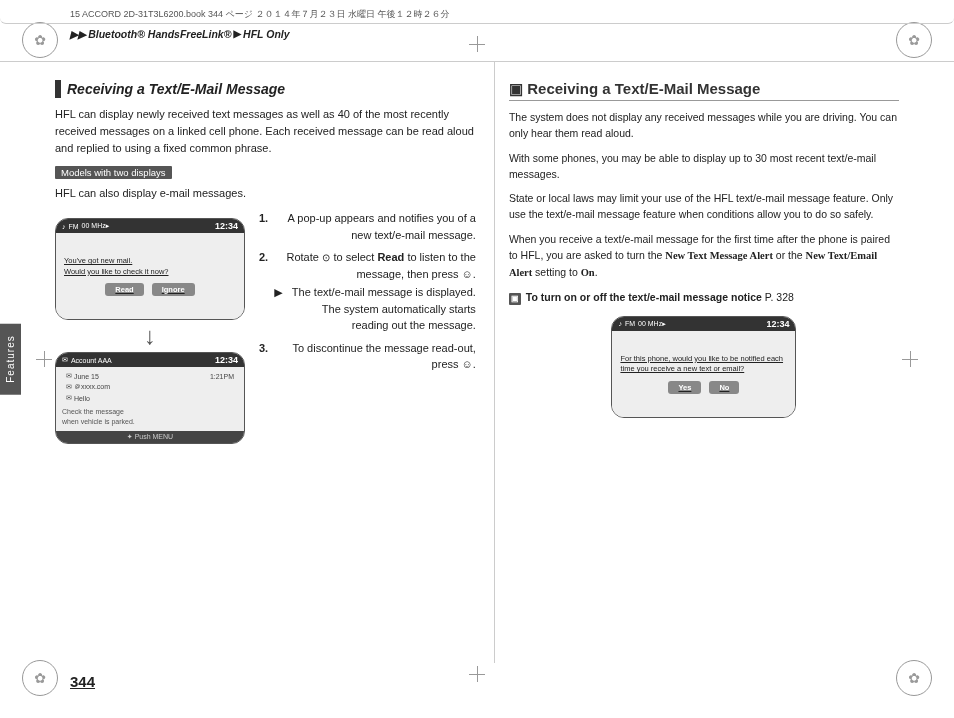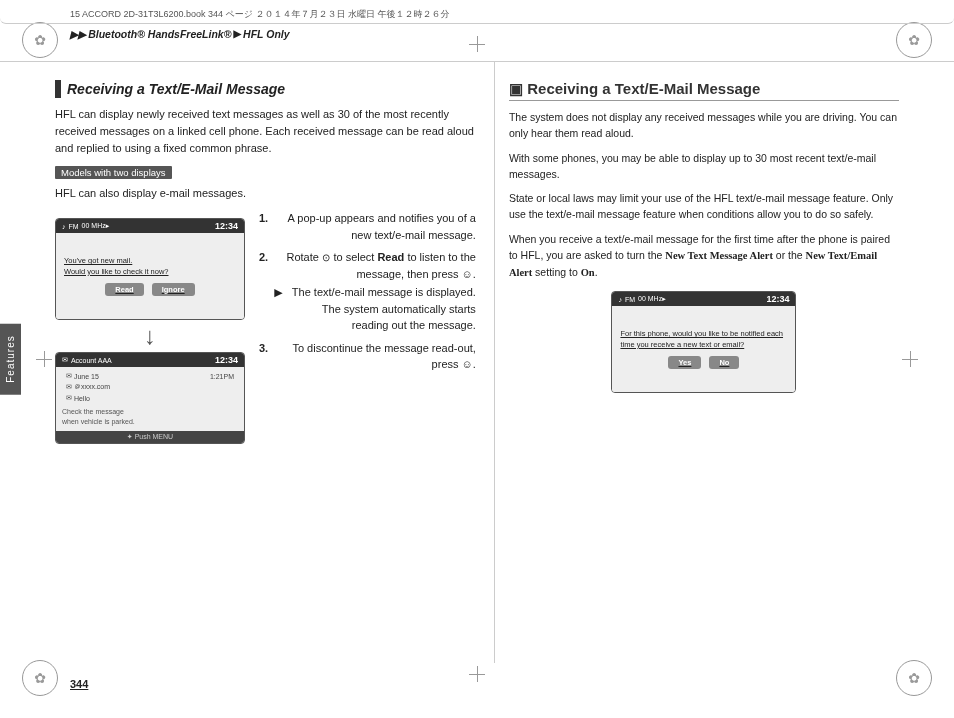--- a/index.html
+++ b/index.html
@@ -108,21 +108,21 @@
       transform: translateY(-50%) rotate(180deg);
       padding: 12px 5px;
       letter-spacing: 1px;
     }
 
     
     .page-number {
       position: absolute;
       bottom: 28px;
       left: 70px;
-      font-size: 11px;
+      font-size: 15px;
       font-weight: bold;
       text-decoration: underline;
     }
 
     
     .main-content {
       position: absolute;
       top: 62px;
       left: 55px;
       right: 55px;
@@ -190,21 +190,21 @@
 
     
     .screen-container {
       margin-top: 8px;
       position: relative;
       width: 190px;
     }
 
     .screen-box {
       border: 1.5px solid #555;
-      border-radius: 4px;
+      border-radius: 13px;
       background: #fff;
       overflow: hidden;
       width: 190px;
       font-size: 8.5px;
     }
 
     .screen-box-small {
       width: 190px;
     }
 
@@ -412,21 +412,21 @@
 
 <div class="main-content">
 
   <div class="left-col">
 
     <div class="section-heading">
       <span class="heading-bar"></span>
       <span class="heading-title"><em>Receiving a Text/E-Mail Message</em></span>
     </div>
 
-    <p class="body-text">HFL can display newly received text messages as well as 30 of the most recently received messages on a linked cell phone. Each received message can be read aloud and replied to using a fixed common phrase.</p>
+    <p class="body-text">HFL can display newly received text messages as well as 40 of the most recently received messages on a linked cell phone. Each received message can be read aloud and replied to using a fixed common phrase.</p>
 
     <div class="models-badge">Models with two displays</div>
     <p class="body-text">HFL can also display e-mail messages.</p>
 
     
     <div style="display:flex; gap:14px; align-items:flex-start; margin-top:4px;">
 
       <div class="screen-container">
 
         <div class="screen-box">
@@ -512,20 +512,25 @@
       <span>Receiving a Text/E-Mail Message</span>
     </div>
 
     <p class="right-body-text">The system does not display any received messages while you are driving. You can only hear them read aloud.</p>
     <p class="right-body-text">With some phones, you may be able to display up to 30 most recent text/e-mail messages.</p>
     <p class="right-body-text">State or local laws may limit your use of the HFL text/e-mail message feature. Only use the text/e-mail message feature when conditions allow you to do so safely.</p>
     <p class="right-body-text">
       When you receive a text/e-mail message for the first time after the phone is paired to HFL, you are asked to turn the <strong>New Text Message Alert</strong> or the <strong>New Text/Email Alert</strong> setting to <strong>On</strong>.
     </p>
 
+    <p class="right-note">
+      <span class="note-icon">▣</span>
+      <strong>To turn on or off the text/e-mail message notice</strong>
+      <span> P. 328</span>
+    </p>
 
     <div class="right-screen-wrap">
       <div class="screen-box" style="width:185px;">
         <div class="screen-header">
           <span class="left-icons">
             <span>♪</span>
             <span>FM</span>
             <span>00 MHz▸</span>
           </span>
           <span class="time">12:34</span>

